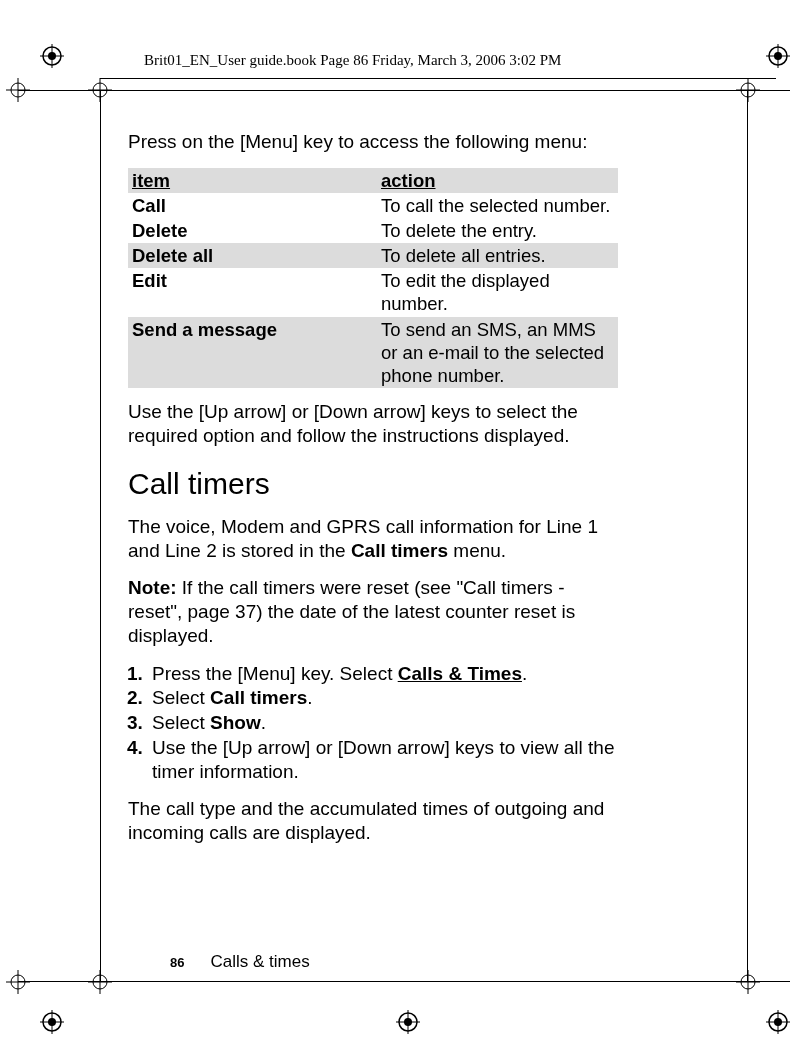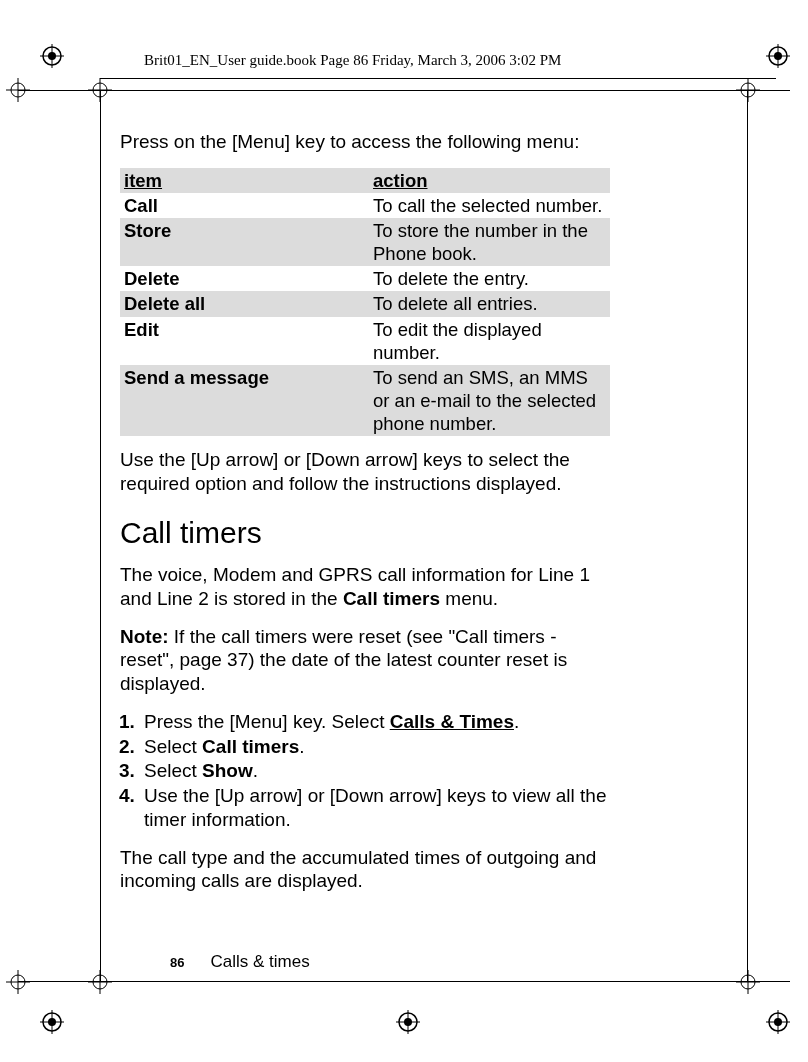--- a/index.html
+++ b/index.html
@@ -35,21 +35,21 @@
   .header-text {
     position: absolute;
     top: 52px;
     left: 144px;
     font-family: "Times New Roman", Times, serif;
     font-size: 15px;
   }
   .content {
     position: absolute;
     top: 130px;
-    left: 120px;
+    left: 128px;
     width: 490px;
     font-size: 19px;
     line-height: 1.25;
   }
   .content p { margin: 0 0 14px 0; }
   table.menu {
     border-collapse: collapse;
     width: 100%;
     font-size: 18.5px;
     margin-bottom: 12px;
@@ -216,24 +216,20 @@
 
   <table class="menu">
     <tbody>
         <tr class="head shade">
       <td class="item">item</td>
       <td class="item">action</td>
     </tr>
     <tr>
       <td class="item">Call</td>
       <td>To call the selected number.</td>
-    </tr>
-    <tr class="shade">
-      <td class="item">Store</td>
-      <td>To store the number in the Phone book.</td>
     </tr>
     <tr>
       <td class="item">Delete</td>
       <td>To delete the entry.</td>
     </tr>
     <tr class="shade">
       <td class="item">Delete all</td>
       <td>To delete all entries.</td>
     </tr>
     <tr>

